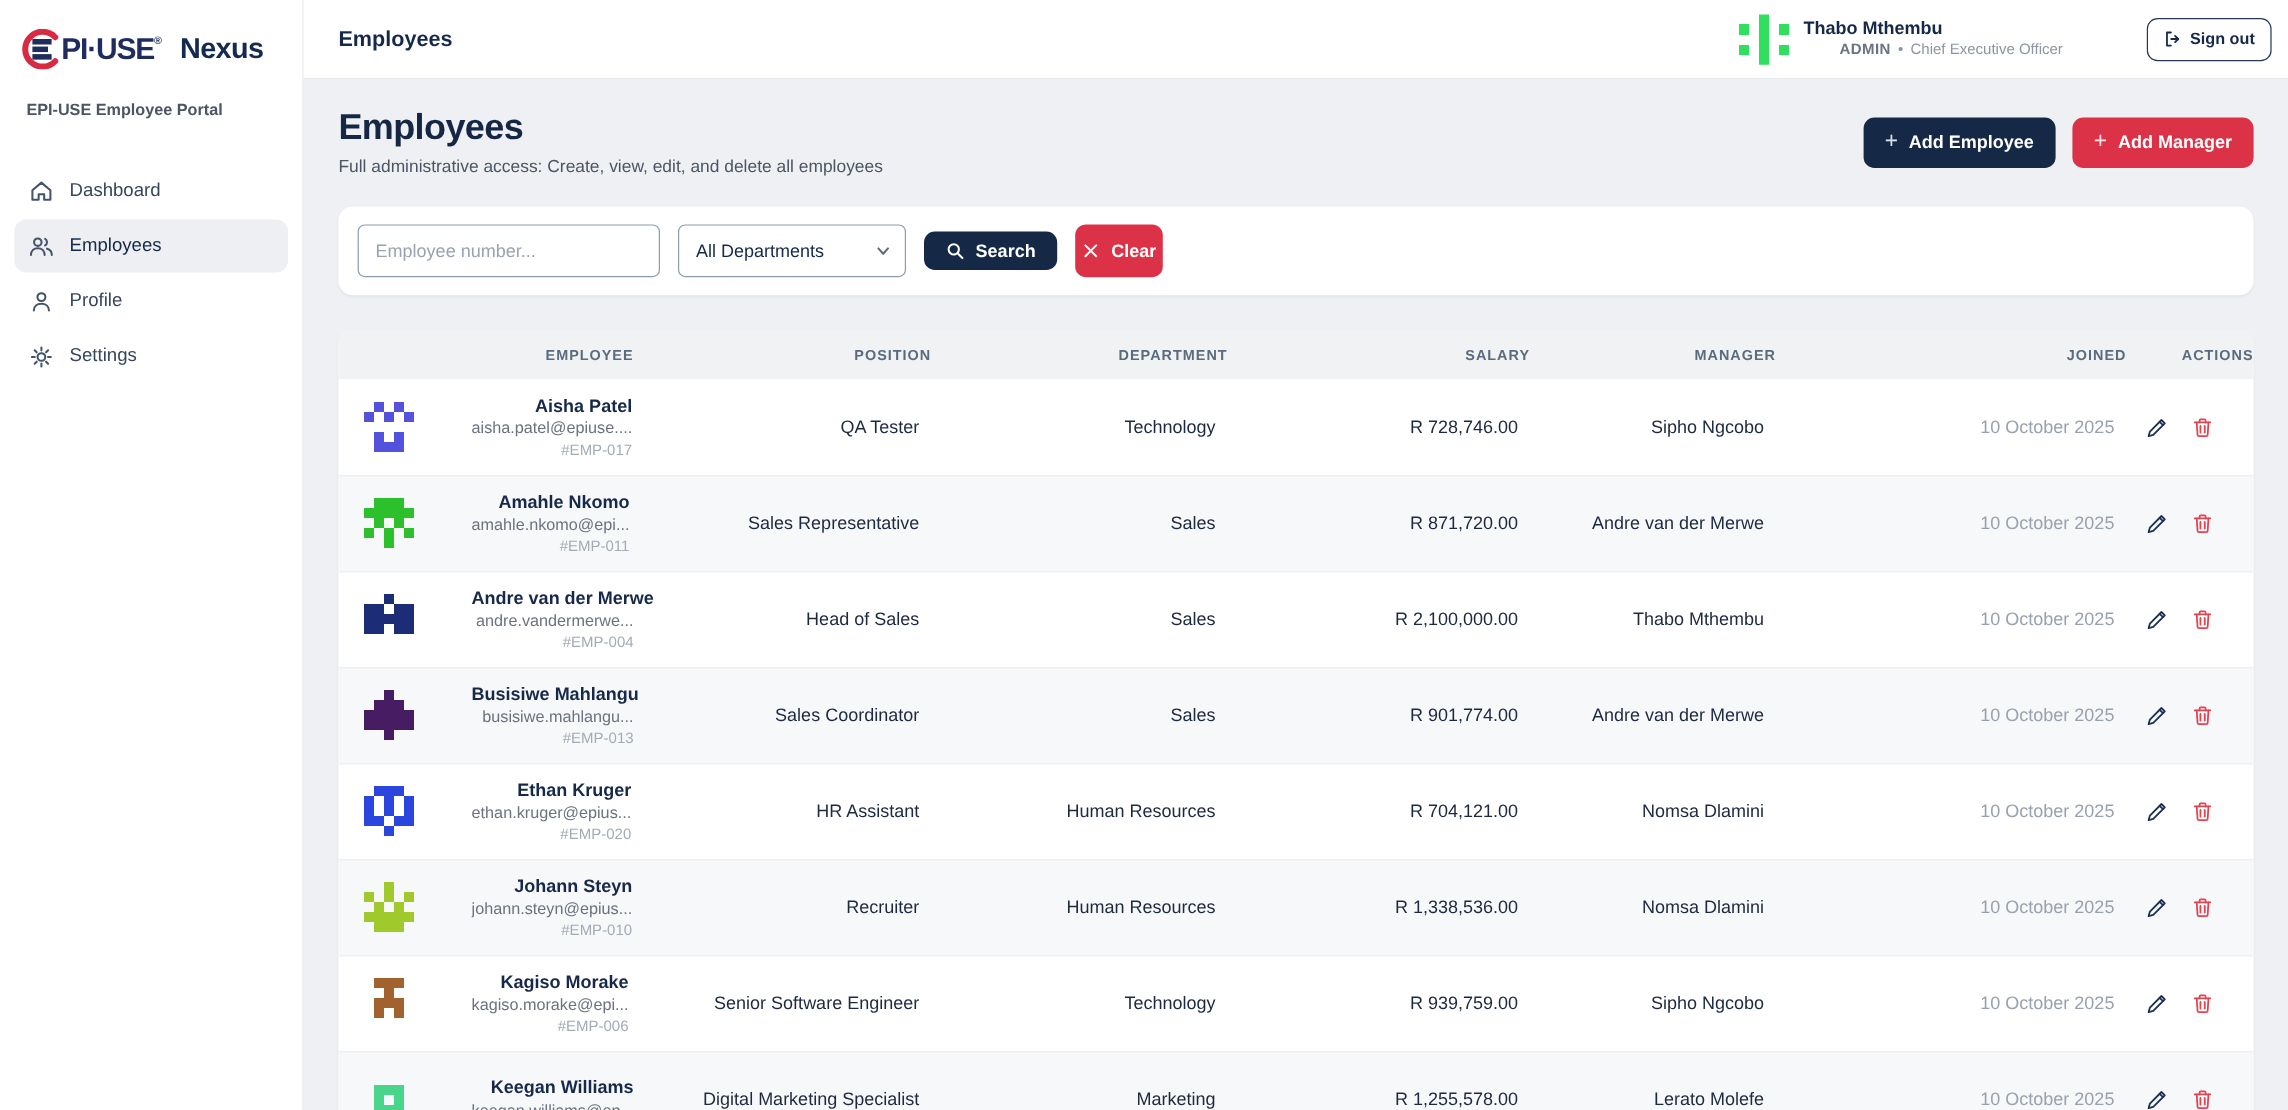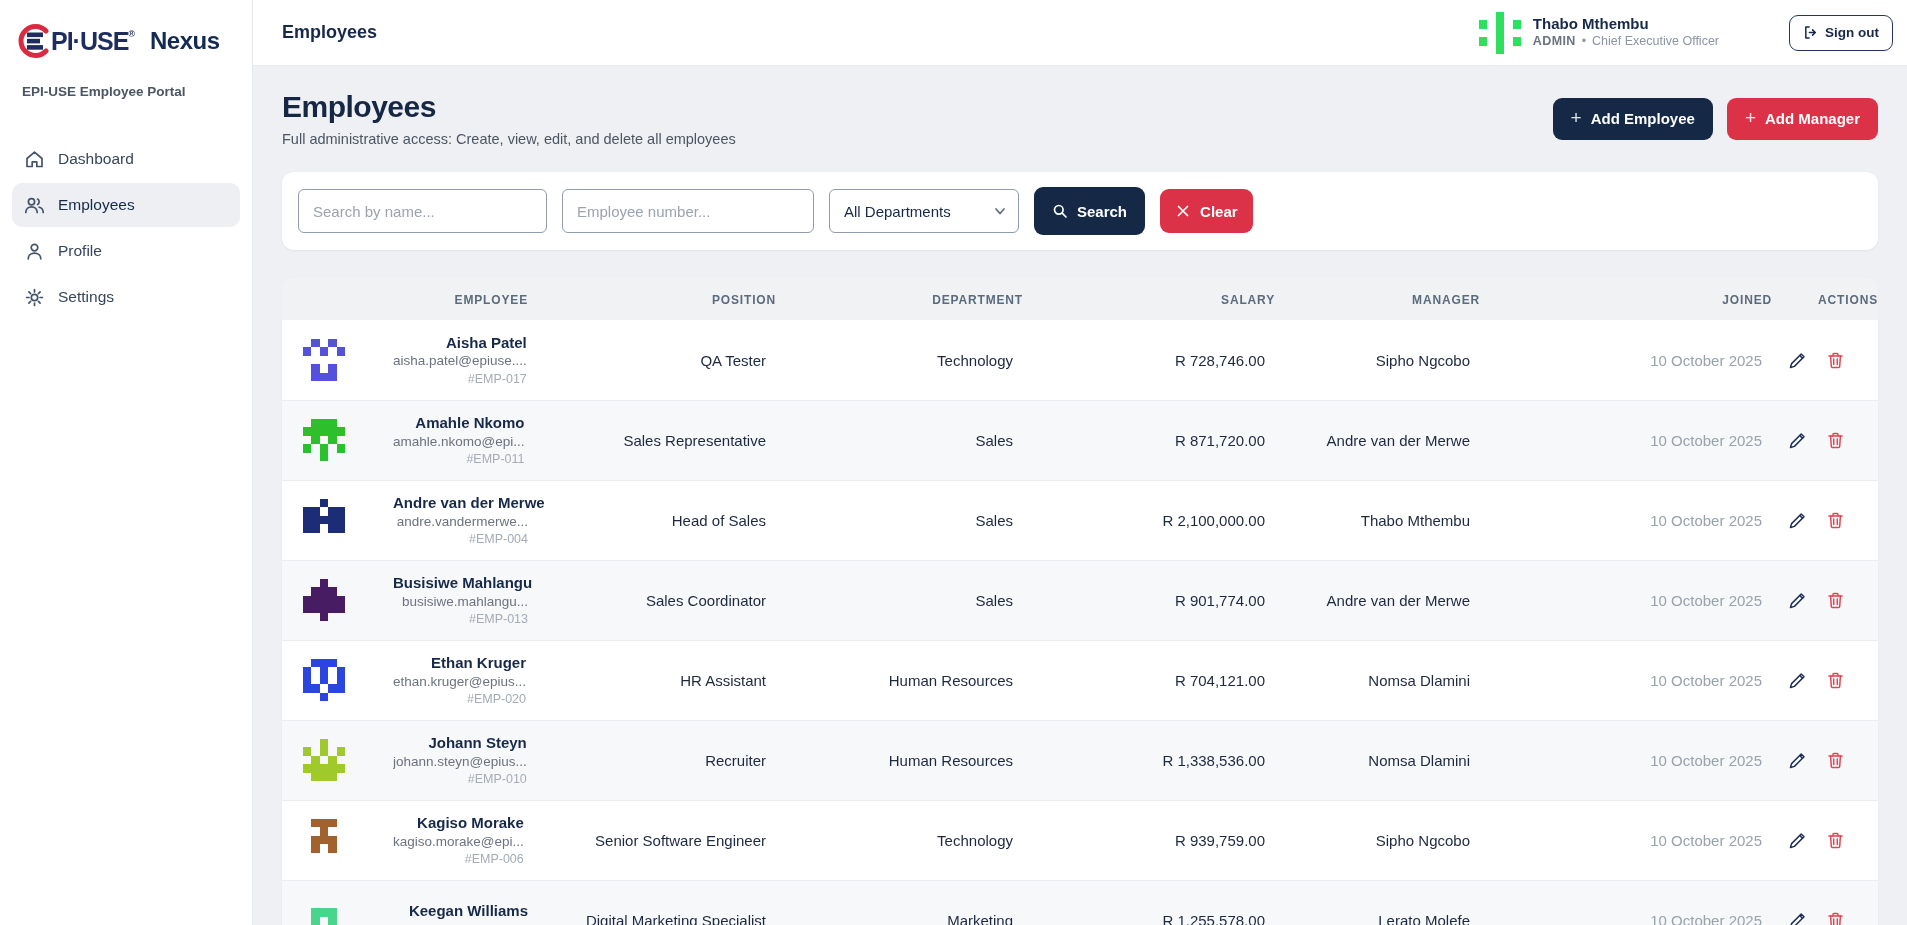--- a/index.html
+++ b/index.html
@@ -37,21 +37,21 @@
     height:66px; background:#ffffff; border-bottom:1px solid #e7eaee;
     display:flex; align-items:center; justify-content:space-between;
     padding:0 14px 0 29px;
   }
   .topbar-title { font-size:18px; font-weight:700; color:#16294a; }
   .topbar-right { display:flex; align-items:center; gap:12px; }
   .avatar { width:42px; height:42px; display:flex; align-items:center; justify-content:center; }
   .user-meta { display:flex; flex-direction:column; line-height:1.25; margin-right:58px; }
   .user-name { font-size:15px; font-weight:700; color:#16294a; }
   .user-sub { font-size:12.5px; color:#8b95a3; display:flex; gap:6px; align-items:center; }
-  .user-role { color:#6b7280; font-weight:600; letter-spacing:.03em; }
+  .user-role { color:#6b7280; font-weight:600; letter-spacing:.03em;margin-left:30px; }
   .signout-btn {
     display:flex; align-items:center; gap:7px; height:36px; padding:0 13px;
     border:1.5px solid #24385e; border-radius:9px; background:#fff;
     font-size:13.5px; font-weight:700; color:#16294a; cursor:pointer;
   }
   .signout-btn svg { width:15px; height:15px; }
 
   .content { flex:1; padding:24px 29px 0 29px; min-height:0; }
 
   .page-head { display:flex; justify-content:space-between; align-items:center; }
@@ -78,22 +78,22 @@
   .filter-input::placeholder { color:#9aa3af; }
   .input-name { width:249px; }
   .input-number { width:252px; }
   .select-wrap { position:relative; width:190px; }
   .filter-select {
     width:100%; height:44px; border:1.5px solid #8e9cae; border-radius:6px;
     padding:0 14px; font-size:15px; color:#16294a; background:#fff;
     appearance:none; -webkit-appearance:none; font-family:inherit; cursor:pointer;
   }
   .select-chevron { position:absolute; right:12px; top:15px; width:14px; height:14px; color:#5b6b7e; pointer-events:none; }
-  .btn-search { height:48px; }
-  .btn-clear { height:44px; padding:0 15px; }
+  .btn-search { height:32px; }
+  .btn-clear { height:44px; padding:0 5px; }
   .btn svg { width:16px; height:16px; }
 
   
   .table-card {
     margin-top:29px; background:#fff; border-radius:12px 12px 0 0;
     box-shadow:0 1px 2px rgba(16,24,40,.05); overflow:hidden;
   }
   .tgrid { display:grid; grid-template-columns:225px 248px 247px 252px 205px 292px 1fr;text-align:right; }
   .thead { background:#f0f2f4; height:41px; align-items:center; padding:0 0 0 21px; }
   .th { font-size:12px; font-weight:600; color:#5b6b7e; letter-spacing:.07em; }
@@ -227,21 +227,20 @@
             <span>Add Employee</span>
           </button>
           <button class="btn btn-red">
             <span class="plus">+</span>
             <span>Add Manager</span>
           </button>
         </div>
       </div>
 
       <div class="filter-card">
-        <input class="filter-input input-name" type="text" placeholder="Search by name..." style="">
         <input class="filter-input input-number" type="text" placeholder="Employee number..." style="">
         <div class="select-wrap">
           <select class="filter-select">
             <option>All Departments</option>
           </select>
           <svg class="select-chevron" viewBox="0 0 14 14" fill="none" stroke="currentColor" stroke-width="1.7" stroke-linecap="round" stroke-linejoin="round">
             <path d="M3 5 L7 9.5 L11 5"></path>
           </svg>
         </div>
         <button class="btn btn-navy btn-search">

